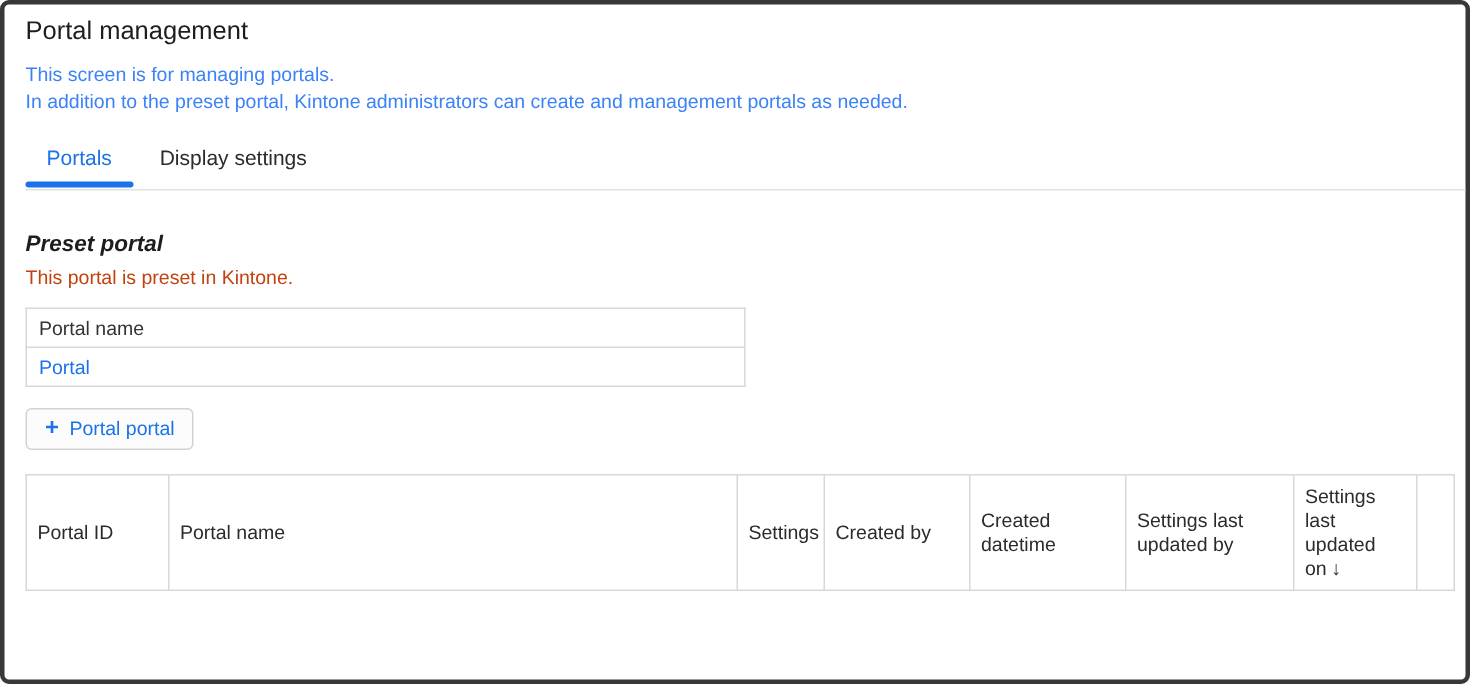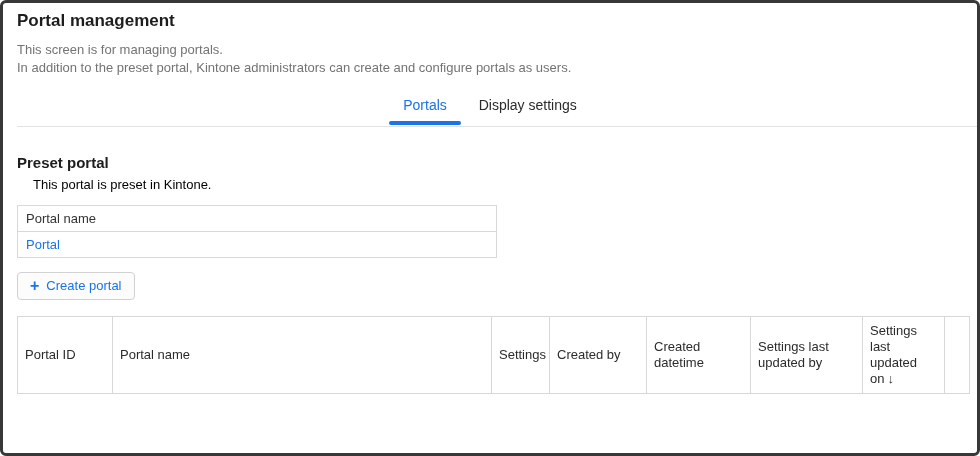--- a/index.html
+++ b/index.html
@@ -3,30 +3,30 @@
 <meta charset="utf-8">
 <style>
   html,body{margin:0;padding:0;background:#fff;}
   .frame{
     width:980px;height:456px;box-sizing:border-box;
     border:3px solid #383838;border-radius:6px;overflow:hidden;
     background:#fff;color:#333;
     font-family:"Liberation Sans","DejaVu Sans",sans-serif;font-size:13px;
   }
   .content{padding:0 14px;}
-  h1{font-size:17px;line-height:20px;margin:8px 0 0;color:#1d1d1d;font-weight:bold;}
-  .desc{margin-top:10px;font-size:13px;line-height:18px;color:#737373;}
+  h1{font-size:17px;line-height:20px;margin:8px 0 0;color:#1d1d1d;font-weight:normal;}
+  .desc{margin-top:10px;font-size:13px;line-height:18px;color:#3b82f6;}
   
-  .tabs{position:relative;margin-top:8px;font-size:14px;height:42px;text-align:center;}
+  .tabs{position:relative;margin-top:8px;font-size:14px;height:42px;}
   .tabs::after{content:"";position:absolute;left:0;right:-14px;bottom:0;height:1px;background:#e2e2e2;}
   .tab{display:inline-block;position:relative;padding:12px 14px;cursor:pointer;color:#2b2b2b;}
   .tab.active{color:#1a73e8;}
   .tab.active::before{content:"";position:absolute;left:0;right:0;bottom:0;height:4px;background:#1a73e8;border-radius:3px;z-index:2;}
-  h2{font-size:15px;line-height:19px;margin:26px 0 0;color:#1d1d1d;font-weight:bold;}
-  .sub{font-size:13px;line-height:16px;margin:5px 16px 0;color:#000000;}
+  h2{font-size:15px;line-height:19px;margin:26px 0 0;color:#1d1d1d;font-weight:bold;font-style:italic;}
+  .sub{font-size:13px;line-height:16px;margin:5px 0 0;color:#c2410c;}
   a.link{color:#1a73e8;text-decoration:none;}
   
   table{border-collapse:collapse;}
   .preset-table{margin-top:12px;width:480px;font-size:13px;table-layout:fixed;}
   .preset-table th,.preset-table td{border:1px solid #d8d8d8;padding:4px 8px;height:17px;text-align:left;font-weight:normal;vertical-align:middle;}
   
   .create-btn{margin-top:14px;display:inline-flex;align-items:center;gap:7px;
     padding:5px 12px;border:1px solid #d2d2d2;border-radius:4px;background:#fcfcfc;
     color:#1a73e8;font-size:13px;font-family:inherit;cursor:pointer;line-height:16px;}
   .plus{font-size:16px;font-weight:bold;line-height:14px;}
@@ -40,21 +40,21 @@
 </head>
 <body>
 
 <div class="frame">
   <div class="content">
 
     <h1>Portal management</h1>
 
     <div class="desc">
       <div>This screen is for managing portals.</div>
-      <div>In addition to the preset portal, Kintone administrators can create and configure portals as users.</div>
+      <div>In addition to the preset portal, Kintone administrators can create and management portals as needed.</div>
     </div>
 
     <div class="tabs">
       <div class="tab active">Portals</div>
       <div class="tab">Display settings</div>
     </div>
 
     <h2>Preset portal</h2>
     <p class="sub">This portal is preset in Kintone.</p>
 
@@ -69,21 +69,21 @@
           <td>
             <a href="#" class="link">Portal</a>
           </td>
         </tr>
       </tbody>
     </table>
 
 
     <button class="create-btn">
       <span class="plus">+</span>
-      <span>Create portal</span>
+      <span>Portal portal</span>
     </button>
 
     <table class="admin-table">
       <colgroup>
         <col style="width:95px">
           <col style="width:379px">
           <col style="width:58px">
           <col style="width:97px">
         <col style="width:104px">
           <col style="width:112px">

